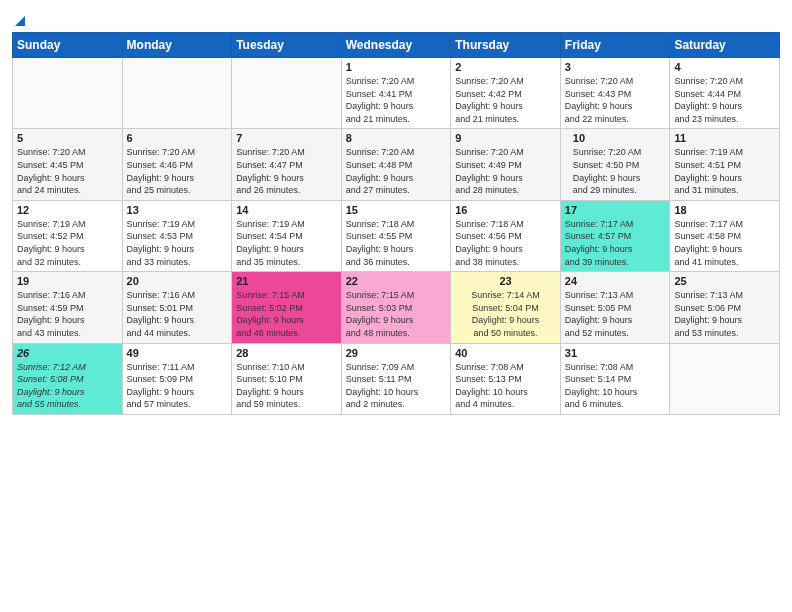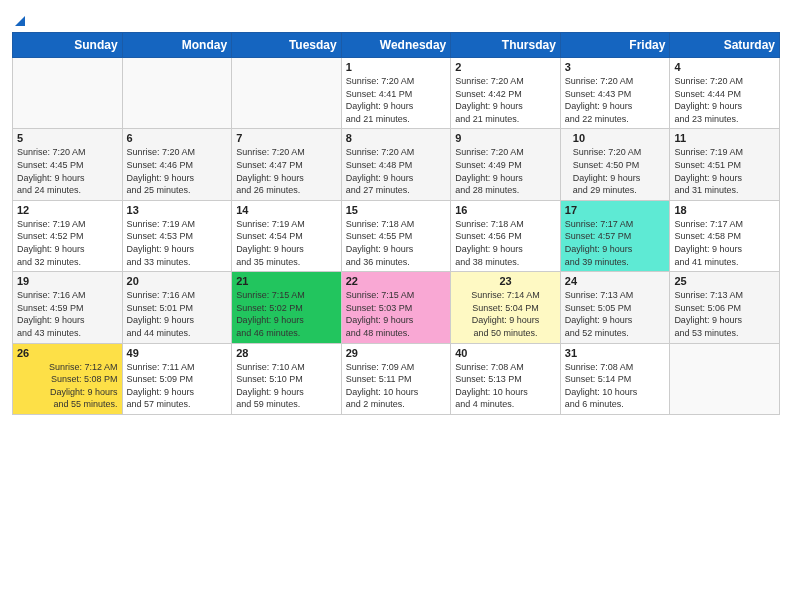--- a/index.html
+++ b/index.html
@@ -38,21 +38,21 @@
       width: 100%;
       border-collapse: collapse;
       border: 1px solid #bbb;
     }
     .calendar th {
       background: #1565c0;
       color: #fff;
       font-size: 12px;
       font-weight: bold;
       padding: 5px 4px;
-      text-align: right;
+      text-align: left;
       border: 1px solid #1a5ba8;
     }
     .calendar td {
       vertical-align: top;
       border: 1px solid #ccc;
       padding: 3px 4px;
       width: 14.28%;
       min-height: 80px;
       font-size: 9.5px;
       color: #333;
@@ -277,21 +277,21 @@
 Daylight: 9 hours
 and 43 minutes.</div>
           </td>
           <td style="background: rgb(245, 245, 245);">
             <span class="day-num">20</span>
             <div class="day-info" style="white-space: pre-line;">Sunrise: 7:16 AM
 Sunset: 5:01 PM
 Daylight: 9 hours
 and 44 minutes.</div>
           </td>
-          <td style="background: #22c55e; margin-left: 45px;">
+          <td style="background: #ec4899; margin-left: 45px;">
             <span class="day-num">21</span>
             <div class="day-info" style="white-space: pre-line;">Sunrise: 7:15 AM
 Sunset: 5:02 PM
 Daylight: 9 hours
 and 46 minutes.</div>
           </td>
           <td style="background: #f9a8d4;">
             <span class="day-num">22</span>
             <div class="day-info" style="white-space: pre-line;">Sunrise: 7:15 AM
 Sunset: 5:03 PM
@@ -314,23 +314,23 @@
           </td>
           <td style="background: rgb(245, 245, 245);">
             <span class="day-num">25</span>
             <div class="day-info" style="white-space: pre-line;">Sunrise: 7:13 AM
 Sunset: 5:06 PM
 Daylight: 9 hours
 and 53 minutes.</div>
           </td>
         </tr>
         <tr>
-          <td style="background: #fde047;">
+          <td style="background: #5eead4; font-style: italic;">
             <span class="day-num">26</span>
-            <div class="day-info" style="white-space: pre-line; text-align: right;">Sunrise: 7:12 AM
+            <div class="day-info" style="white-space: pre-line;">Sunrise: 7:12 AM
 Sunset: 5:08 PM
 Daylight: 9 hours
 and 55 minutes.</div>
           </td>
           <td style="background: rgb(255, 255, 255);">
             <span class="day-num">49</span>
             <div class="day-info" style="white-space: pre-line;">Sunrise: 7:11 AM
 Sunset: 5:09 PM
 Daylight: 9 hours
 and 57 minutes.</div>

